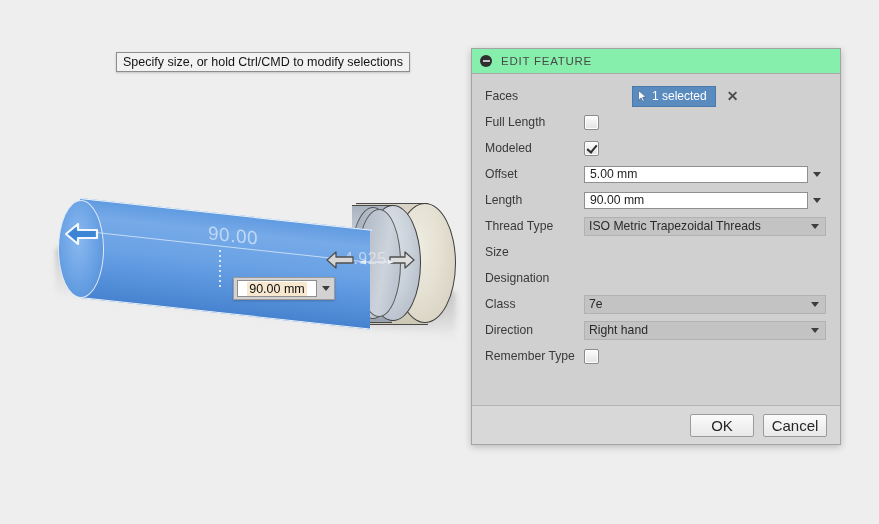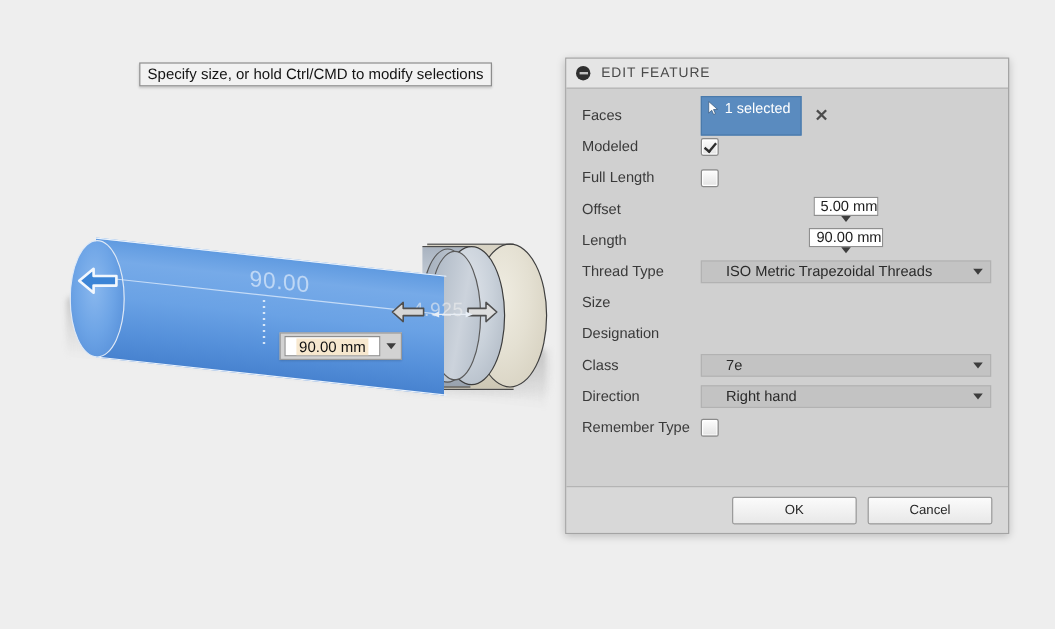--- a/index.html
+++ b/index.html
@@ -259,21 +259,21 @@
     position: absolute;
     left: 471px; top: 48px;
     width: 370px;
     background: #d0d0d0;
     border: 1px solid #a4a4a4;
     box-shadow: 0 2px 7px rgba(0,0,0,0.22);
     box-sizing: border-box;
   }
   .dlg-header {
     height: 24px;
-    background: #e5e5e5;
+    background: #86efac;
     border-bottom: 1px solid #a8a8a8;
     display: flex;
     align-items: center;
     padding-left: 8px;
     gap: 9px;
   }
   .collapse-icon {
     width: 12px; height: 12px;
     border-radius: 50%;
     background: #2f2f2f;
@@ -316,23 +316,24 @@
   }
 
   
   .sel-chip {
     background: #5a8bbf;
     border: 1px solid #4a7aab;
     height: 19px;
     display: inline-flex;
     align-items: center;
     gap: 5px;
-    padding: 0 8px 12px 5px;
+    padding: 0 8px 0 5px;
     color: #ffffff;
     font-size: 12px;
+    margin-left: 48px;
   }
   .cursor-glyph {
     width: 9px; height: 12px;
     display: block;
   }
   .clear-x {
     margin-left: 11px;
     color: #4c4c4c;
     font-size: 14px;
     line-height: 1;
@@ -358,21 +359,20 @@
     border-right: 2px solid #2e2e2e;
     border-bottom: 2px solid #2e2e2e;
     transform: rotate(40deg);
   }
 
   
   .field-wrap {
     display: flex;
     align-items: center;
     width: 100%;
-    flex-direction: column;
   }
   .txtfield {
     flex: 1;
     height: 17px;
     background: #ffffff;
     border: 1px solid #8f8f8f;
     display: flex;
     align-items: center;
     padding-left: 5px;
     font-size: 12.2px;
@@ -394,21 +394,21 @@
 
   
   .combo {
     width: 100%;
     height: 19px;
     background: #c3c3c3;
     border: 1px solid #b2b2b2;
     display: flex;
     align-items: center;
     justify-content: space-between;
-    padding: 0 6px 0 20px;
+    padding: 0 6px 0 4px;
     font-size: 12.2px;
     color: #2a2a2a;
     box-sizing: border-box;
   }
 
   .dlg-footer {
     height: 38px;
     background: #d8d8d8;
     border-top: 1px solid #b4b4b4;
     display: flex;
@@ -416,26 +416,26 @@
     justify-content: flex-end;
     padding-right: 13px;
     gap: 9px;
   }
   .btn {
     min-width: 62px;
     height: 21px;
     background: linear-gradient(180deg, #fbfbfb 0%, #e8e8e8 100%);
     border: 1px solid #9b9b9b;
     border-radius: 2px;
-    font-size: 11px;
+    font-size: 15px;
     color: #262626;
     display: flex;
     align-items: center;
     justify-content: center;
-    padding: 0 20px;
+    padding: 0 0;
     cursor: default;
   }
 </style>
 </head>
 <body>
 
 <div id="viewport">
 
   <div class="ground-shadow"></div>
   <div class="ground-shadow2"></div>
@@ -506,30 +506,30 @@
           <svg class="cursor-glyph" viewBox="0 0 9 12">
             <path d="M0.6 0.6 L0.6 10.2 L3.1 7.9 L4.7 11.4 L6.2 10.7 L4.6 7.3 L7.9 7.1 Z" fill="#ffffff" stroke="#33557a" stroke-width="0.6"></path>
           </svg>
           <span>1 selected</span>
         </div>
         <span class="clear-x">✕</span>
       </div>
     </div>
 
     <div class="row">
+      <div class="lbl">Full Length</div>
+      <div class="ctl">
+        <div class="cbox"></div>
+      </div>
+    </div>
+
+    <div class="row">
       <div class="lbl">Modeled</div>
       <div class="ctl">
         <div class="cbox checked"></div>
-      </div>
-    </div>
-
-    <div class="row">
-      <div class="lbl">Full Length</div>
-      <div class="ctl">
-        <div class="cbox"></div>
       </div>
     </div>
 
     <div class="row">
       <div class="lbl">Offset</div>
       <div class="ctl">
         <div class="field-wrap">
           <div class="txtfield">5.00 mm</div>
           <div class="ext-arrow">
             <div class="tri-sm"></div>

